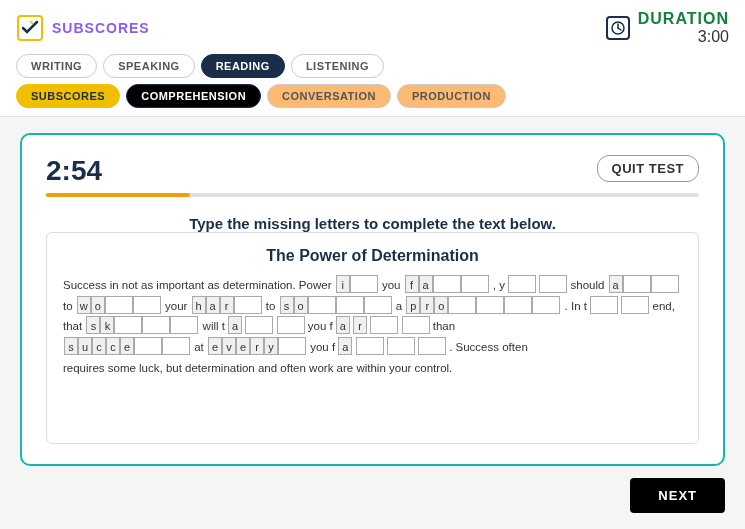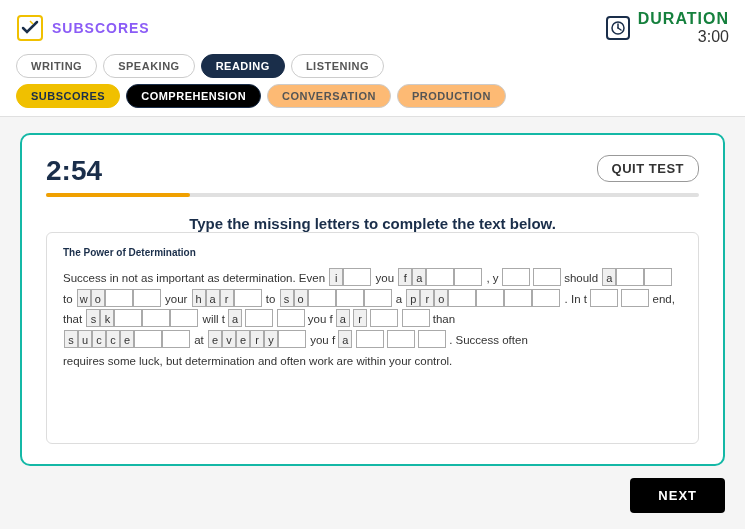--- a/index.html
+++ b/index.html
@@ -207,23 +207,23 @@
 
     
     .passage-card {
       border: 1px solid #ddd;
       border-radius: 6px;
       padding: 14px 16px;
       flex: 1;
     }
 
     .passage-title {
-      font-size: 10px;
-      font-weight: 700;
-      text-align: left;
+      font-size: 16px;
+      font-weight: 700;
+      text-align: center;
       color: #1a2e4a;
       margin-bottom: 10px;
     }
 
     .passage-text {
       font-size: 11.5px;
       color: #333;
       line-height: 1.8;
     }
 
@@ -340,21 +340,21 @@
         <div class="progress-bar-fill"></div>
       </div>
 
       <div class="instruction-text">Type the missing letters to complete the text below.</div>
 
       <div class="passage-card">
         <div class="passage-title">The Power of Determination</div>
 
         <div class="passage-text">
           
-          <span>Success in not as important as determination. Even </span>
+          <span>Success in not as important as determination. Power </span>
           <span class="inline-word">
             <span class="letter-box filled">i</span>
             <span class="blank-input">&nbsp;</span>
           </span>
           <span> you </span>
           <span class="inline-word">
             <span class="letter-box filled">f</span>
             <span class="letter-box filled">a</span>
             <span class="blank-input">&nbsp;</span>
             <span class="blank-input">&nbsp;</span>

